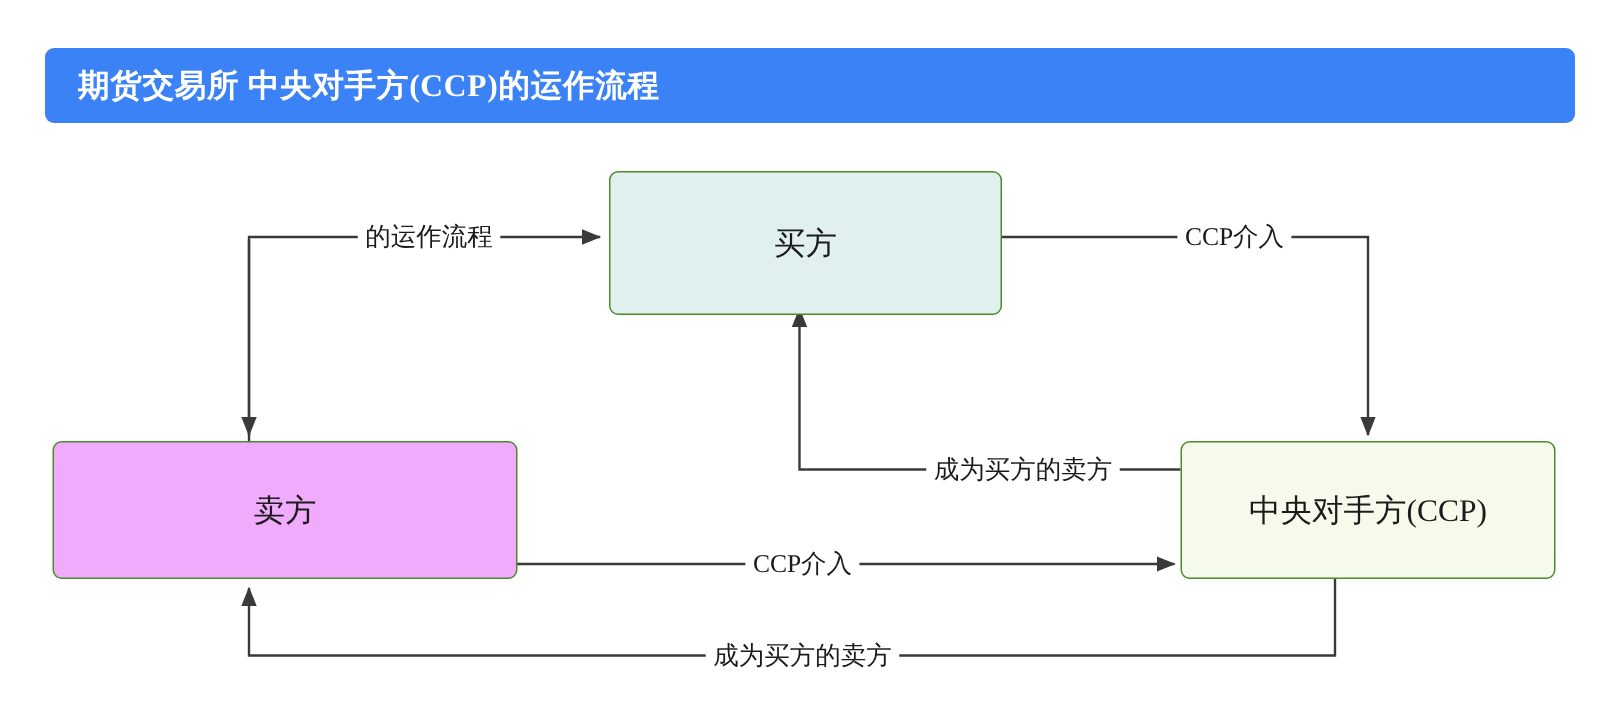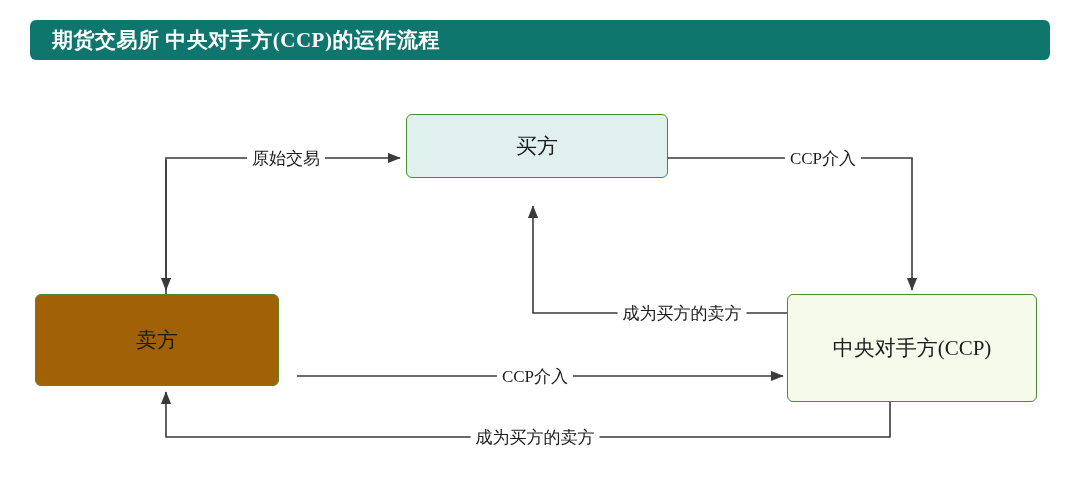--- a/index.html
+++ b/index.html
@@ -15,24 +15,24 @@
     overflow: hidden;
   }
   #canvas {
     position: relative;
     width: 1080px;
     height: 483px;
   }
   .title-bar {
     position: absolute;
     left: 30px;
-    top: 20px;
+    top: 32px;
     width: 1020px;
-    height: 40px;
-    background: #0f766e;
+    height: 50px;
+    background: #3b82f6;
     border-radius: 6px;
     box-sizing: border-box;
     display: flex;
     align-items: center;
   }
   .title-text {
     color: #ffffff;
     font-size: 21px;
     font-weight: bold;
     padding-left: 22px;
@@ -55,35 +55,35 @@
     align-items: center;
     justify-content: center;
     font-size: 21px;
     font-family: "Liberation Serif", serif;
     color: #1b1b1b;
   }
   #node-buyer {
     left: 406px;
     top: 114px;
     width: 262px;
-    height: 64px;
+    height: 96px;
     background: #dff0ef;
   }
   #node-seller {
     left: 35px;
     top: 294px;
-    width: 244px;
+    width: 310px;
     height: 92px;
-    background: #a16207;
+    background: #f0abfc;
   }
   #node-ccp {
     left: 787px;
     top: 294px;
     width: 250px;
-    height: 108px;
+    height: 92px;
     background: #f6faea;
   }
   .edge-label {
     position: absolute;
     background: #ffffff;
     font-size: 17px;
     font-family: "Liberation Serif", serif;
     color: #1b1b1b;
     padding: 0 5px;
     white-space: nowrap;
@@ -124,21 +124,21 @@
   </div>
 
   <div class="node" id="node-seller">
     <span>卖方</span>
   </div>
 
   <div class="node" id="node-ccp">
     <span>中央对手方(CCP)</span>
   </div>
 
-  <div class="edge-label" style="left:286px; top:158px;">原始交易</div>
+  <div class="edge-label" style="left:286px; top:158px;">的运作流程</div>
 
   <div class="edge-label" style="left:823px; top:158px;">CCP介入</div>
 
   <div class="edge-label" style="left:653px; top:313px;margin-left:29px;">成为买方的卖方</div>
 
   <div class="edge-label" style="left:535px; top:376px;">CCP介入</div>
 
   <div class="edge-label" style="left:535px; top:437px;">成为买方的卖方</div>
 
 </div>

